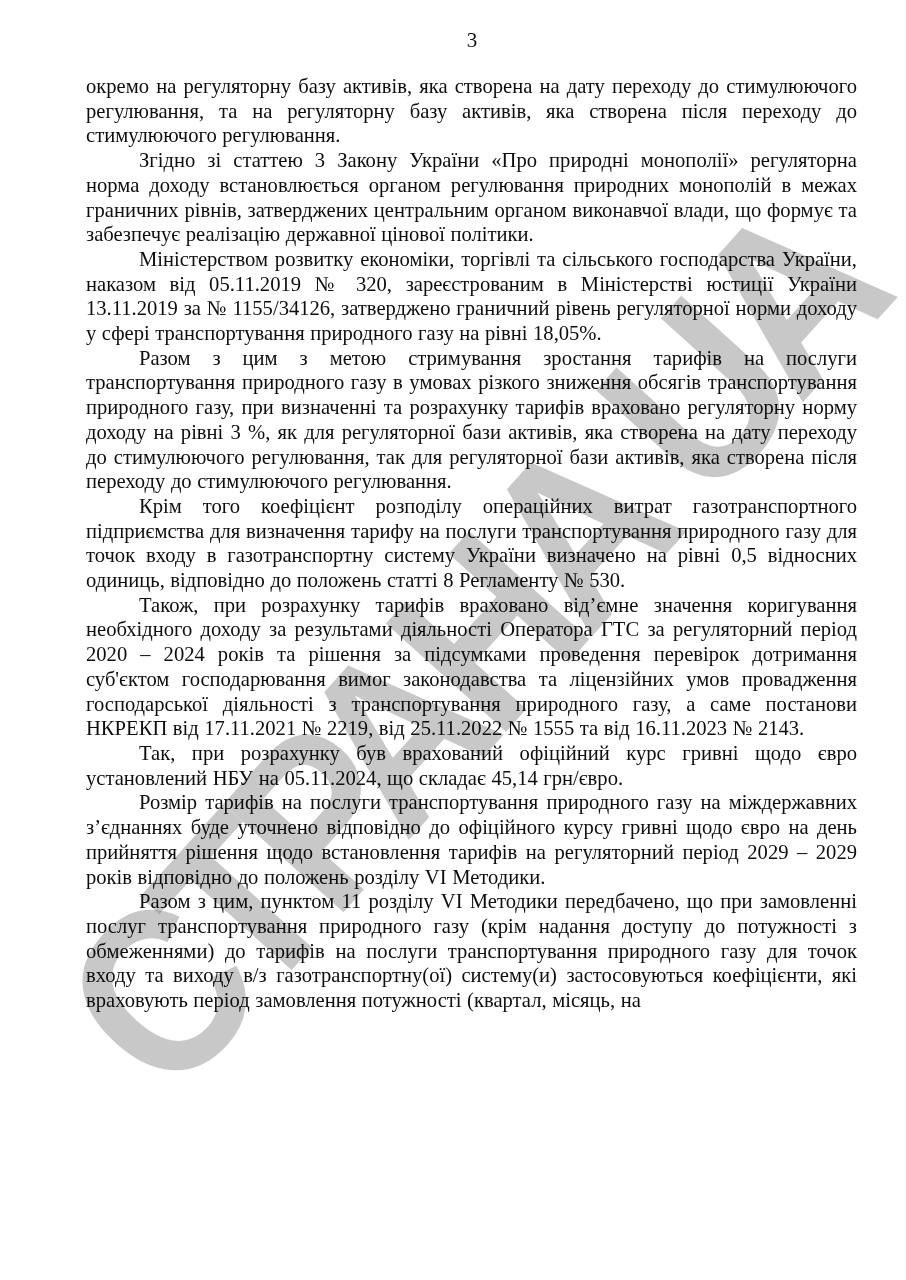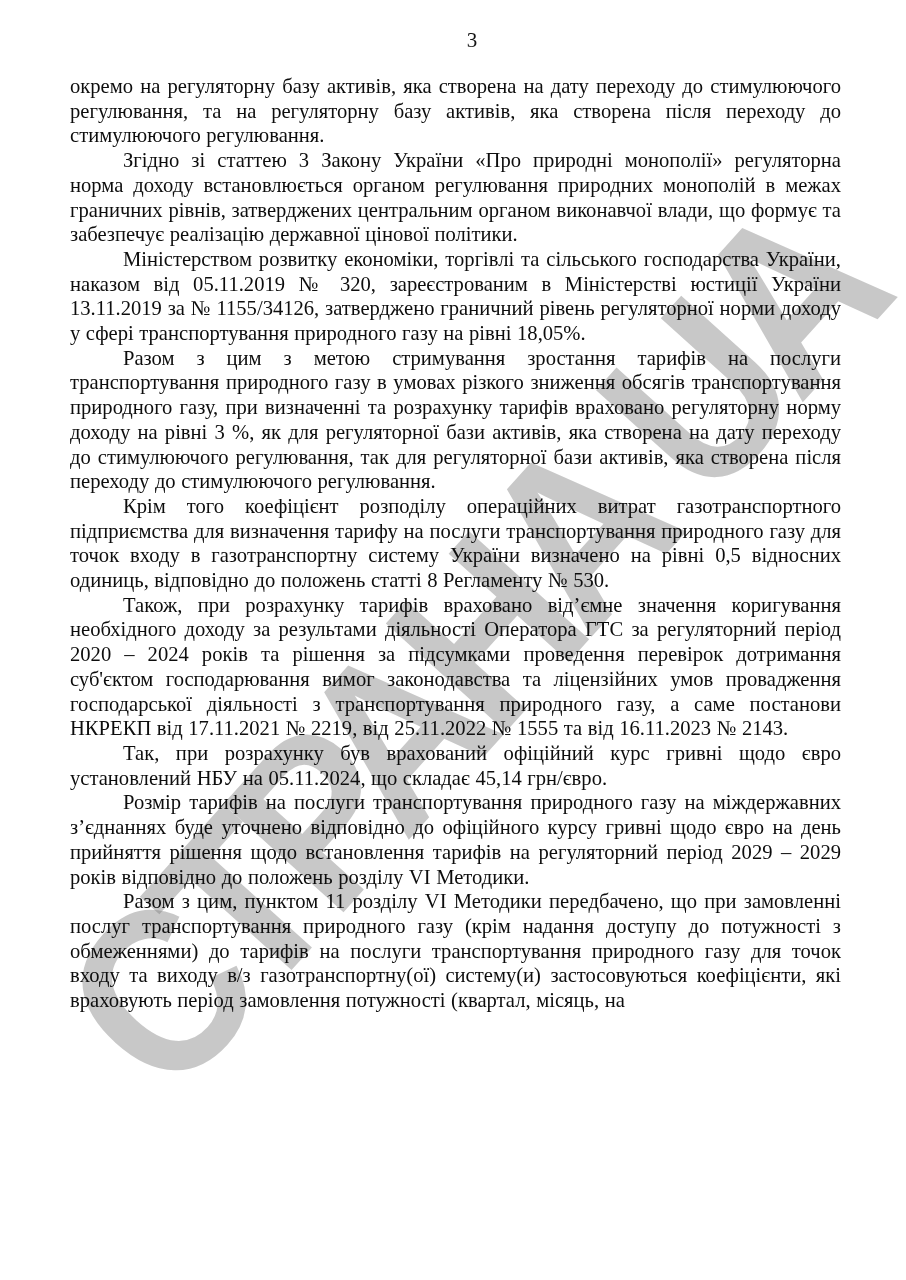--- a/index.html
+++ b/index.html
@@ -34,21 +34,21 @@
     top: 28px;
     left: 86px;
     width: 772px;
     text-align: center;
     font-size: 21px;
     color: #141414;
     z-index: 1;
   }
   .content {
     position: absolute;
-    left: 70px;
+    left: 86px;
     top: 74px;
     width: 771px;
     z-index: 1;
   }
   .content p {
     margin: 0;
     padding: 0;
     text-align: justify;
     text-indent: 53px;
     font-size: 20.6px;

